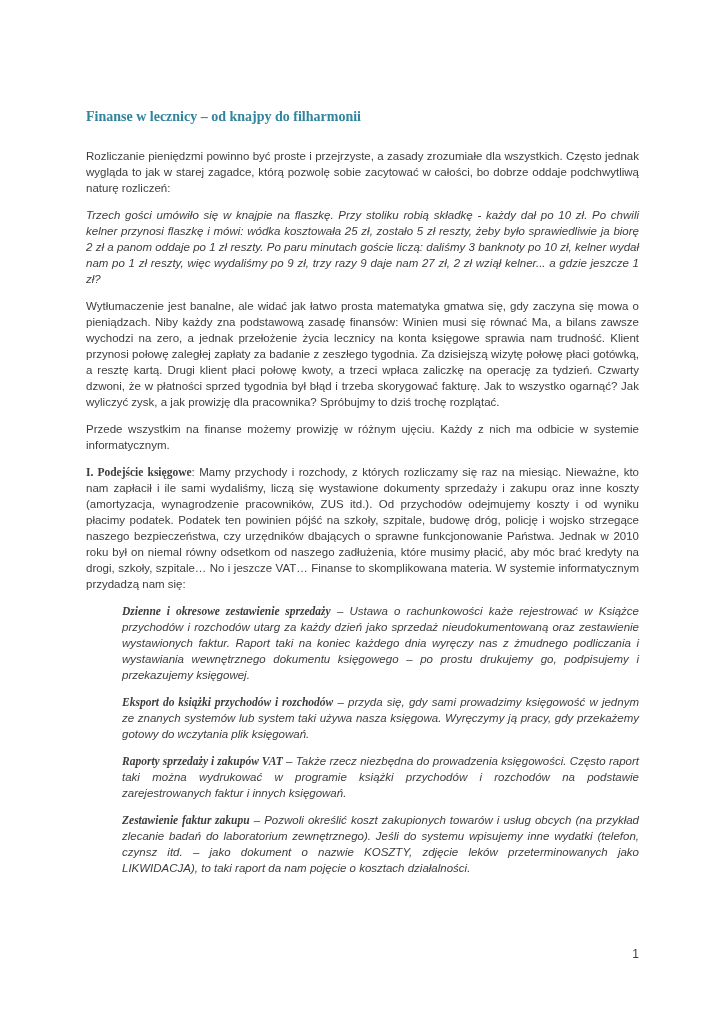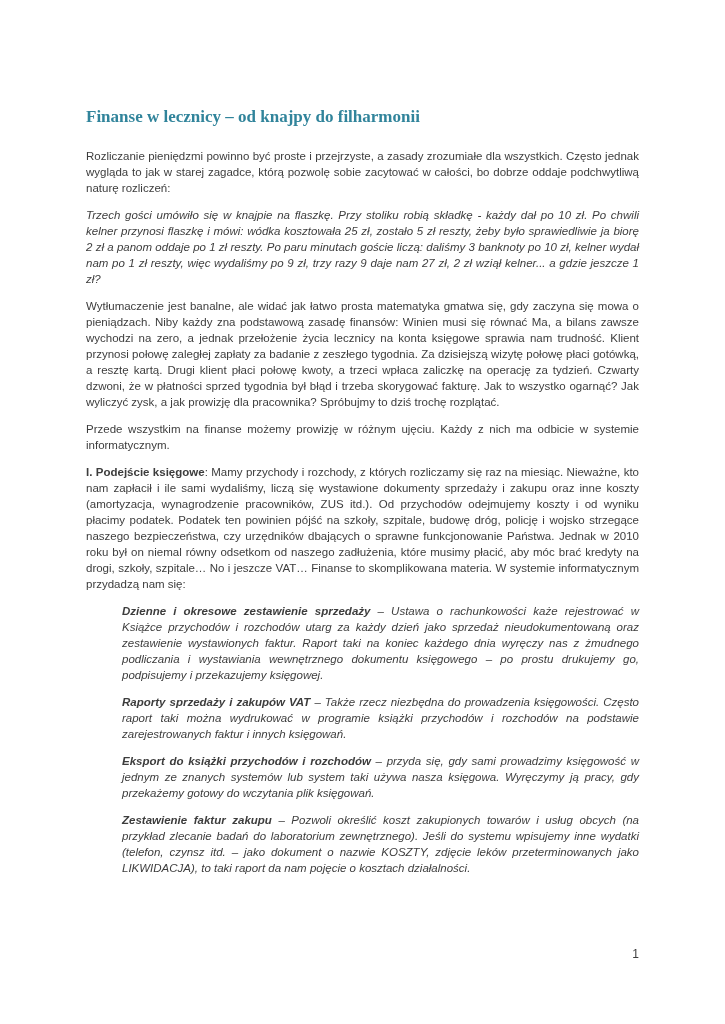--- a/index.html
+++ b/index.html
@@ -17,37 +17,38 @@
     padding: 106px 86px 0 86px;
     font-family: "Liberation Sans", sans-serif;
     font-size: 11.5px;
     line-height: 16px;
     color: #3d3d3d;
     overflow: hidden;
   }
   .doc-title {
     margin: 0 0 21px 0;
     font-family: "Liberation Serif", serif;
-    font-size: 17px;
+    font-size: 14px;
     line-height: 21px;
     font-weight: bold;
     color: #31849b;
   }
   p.para {
     margin: 0 0 11px 0;
     text-align: justify;
   }
   p.italic {
     font-style: italic;
   }
   p.indented {
     margin-left: 36px;
   }
   .lead {
     font-weight: bold;
+    font-family: Liberation Serif, serif;
   }
   .page-number {
     position: absolute;
     right: 86px;
     bottom: 62px;
     font-size: 12px;
     color: #3d3d3d;
   }
 </style>
 </head>
@@ -64,23 +65,23 @@
     <p class="para italic">Trzech gości umówiło się w knajpie na flaszkę. Przy stoliku robią składkę - każdy dał po 10 zł. Po chwili kelner przynosi flaszkę i mówi: wódka kosztowała 25 zł, zostało 5 zł reszty, żeby było sprawiedliwie ja biorę 2 zł a panom oddaje po 1 zł reszty. Po paru minutach goście liczą: daliśmy 3 banknoty po 10 zł, kelner wydał nam po 1 zł reszty, więc wydaliśmy po 9 zł, trzy razy 9 daje nam 27 zł, 2 zł wziął kelner... a gdzie jeszcze 1 zł?</p>
 
     <p class="para">Wytłumaczenie jest banalne, ale widać jak łatwo prosta matematyka gmatwa się, gdy zaczyna się mowa o pieniądzach. Niby każdy zna podstawową zasadę finansów: Winien musi się równać Ma, a bilans zawsze wychodzi na zero, a jednak przełożenie życia lecznicy na konta księgowe sprawia nam trudność. Klient przynosi połowę zaległej zapłaty za badanie z zeszłego tygodnia. Za dzisiejszą wizytę połowę płaci gotówką, a resztę kartą. Drugi klient płaci połowę kwoty, a trzeci wpłaca zaliczkę na operację za tydzień. Czwarty dzwoni, że w płatności sprzed tygodnia był błąd i trzeba skorygować fakturę. Jak to wszystko ogarnąć? Jak wyliczyć zysk, a jak prowizję dla pracownika? Spróbujmy to dziś trochę rozplątać.</p>
 
     <p class="para">Przede wszystkim na finanse możemy prowizję w różnym ujęciu. Każdy z nich ma odbicie w systemie informatycznym.</p>
 
     <p class="para"><span class="lead">I. Podejście księgowe</span><span>: Mamy przychody i rozchody, z których rozliczamy się raz na miesiąc. Nieważne, kto nam zapłacił i ile sami wydaliśmy, liczą się wystawione dokumenty sprzedaży i zakupu oraz inne koszty (amortyzacja, wynagrodzenie pracowników, ZUS itd.). Od przychodów odejmujemy koszty i od wyniku płacimy podatek. Podatek ten powinien pójść na szkoły, szpitale, budowę dróg, policję i wojsko strzegące naszego bezpieczeństwa, czy urzędników dbających o sprawne funkcjonowanie Państwa. Jednak w 2010 roku był on niemal równy odsetkom od naszego zadłużenia, które musimy płacić, aby móc brać kredyty na drogi, szkoły, szpitale… No i jeszcze VAT… Finanse to skomplikowana materia. W systemie informatycznym przydadzą nam się:</span></p>
 
     <p class="para italic indented"><span class="lead">Dzienne i okresowe zestawienie sprzedaży</span><span> – Ustawa o rachunkowości każe rejestrować w Książce przychodów i rozchodów utarg za każdy dzień jako sprzedaż nieudokumentowaną oraz zestawienie wystawionych faktur. Raport taki na koniec każdego dnia wyręczy nas z żmudnego podliczania i wystawiania wewnętrznego dokumentu księgowego – po prostu drukujemy go, podpisujemy i przekazujemy księgowej.</span></p>
 
+    <p class="para italic indented"><span class="lead">Eksport do książki przychodów i rozchodów</span><span> – przyda się, gdy sami prowadzimy księgowość w jednym ze znanych systemów lub system taki używa nasza księgowa. Wyręczymy ją pracy, gdy przekażemy gotowy do wczytania plik księgowań.</span></p>
+
     <p class="para italic indented"><span class="lead">Raporty sprzedaży i zakupów VAT</span><span> – Także rzecz niezbędna do prowadzenia księgowości. Często raport taki można wydrukować w programie książki przychodów i rozchodów na podstawie zarejestrowanych faktur i innych księgowań.</span></p>
-
-    <p class="para italic indented"><span class="lead">Eksport do książki przychodów i rozchodów</span><span> – przyda się, gdy sami prowadzimy księgowość w jednym ze znanych systemów lub system taki używa nasza księgowa. Wyręczymy ją pracy, gdy przekażemy gotowy do wczytania plik księgowań.</span></p>
 
     <p class="para italic indented"><span class="lead">Zestawienie faktur zakupu</span><span> – Pozwoli określić koszt zakupionych towarów i usług obcych (na przykład zlecanie badań do laboratorium zewnętrznego). Jeśli do systemu wpisujemy inne wydatki (telefon, czynsz itd. – jako dokument o nazwie KOSZTY, zdjęcie leków przeterminowanych jako LIKWIDACJA), to taki raport da nam pojęcie o kosztach działalności.</span></p>
 
   </div>
 
   <div class="page-number">1</div>
 
 </div>
 
 </body></html>

